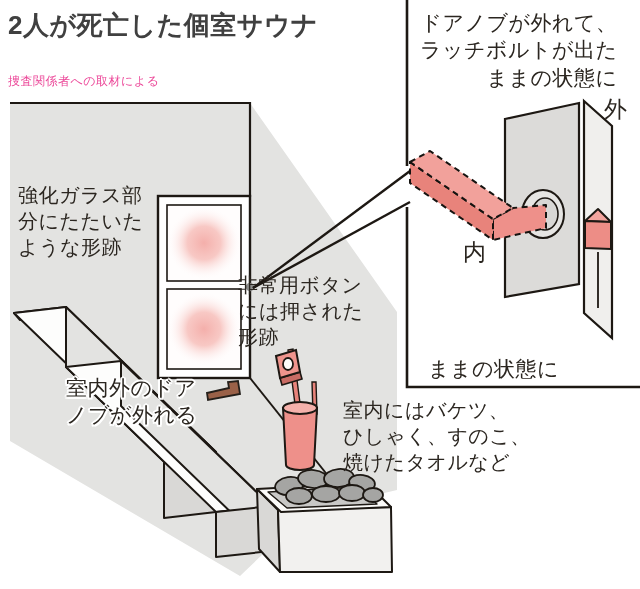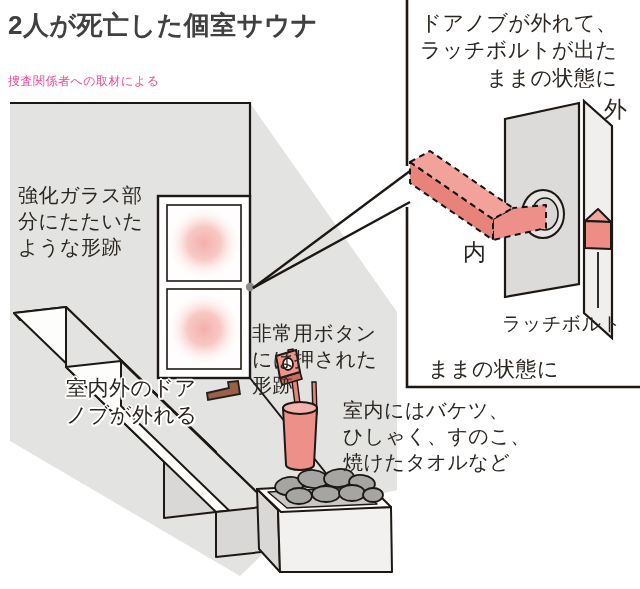--- a/index.html
+++ b/index.html
@@ -127,36 +127,35 @@
     </g>
   </svg>
 
   <div class="lbl title" style="left:8px;top:10px;">2人が死亡した個室サウナ</div>
   <div class="lbl subtitle" style="left:8px;top:74px;">捜査関係者への取材による</div>
 
   <div class="lbl s20" style="left:18px;top:150px;margin-top:32px;">強化ガラス部
 分にたたいた
 ような形跡</div>
 
-  <div class="lbl s20" style="left:252px;top:272px;margin-top:48px;">非常用ボタン
+  <div class="lbl s20" style="left:238px;top:272px;">非常用ボタン
 には押された
 形跡</div>
 
   <div class="lbl outlined" style="left:66px;top:374px;">室内外のドア
 ノブが外れる</div>
 
   <div class="lbl s20" style="left:343px;top:397px;">室内にはバケツ、
 ひしゃく、すのこ、
 焼けたタオルなど</div>
 
   <div class="lbl s21" style="left:420px;top:9px;text-align:right;">ドアノブが外れて、
 ラッチボルトが出た
 ままの状態に</div>
 
   <div class="lbl s23" style="left:604px;top:95px;">外</div>
 
   <div class="lbl s23" style="left:463px;top:238px;">内</div>
 
-  <div class="lbl s19" style="left:502px;top:312px;">ラッチボルト</div>
 
   <div class="lbl s21" style="left:428px;top:355px;">ままの状態に</div>
 
 </div>
 
 </body></html>

